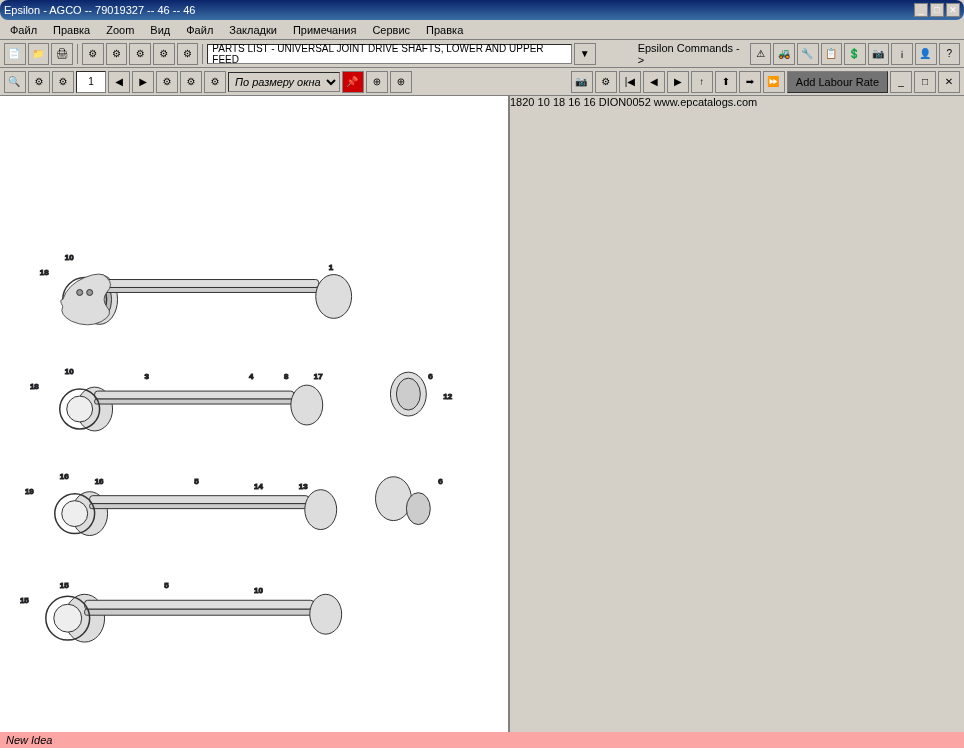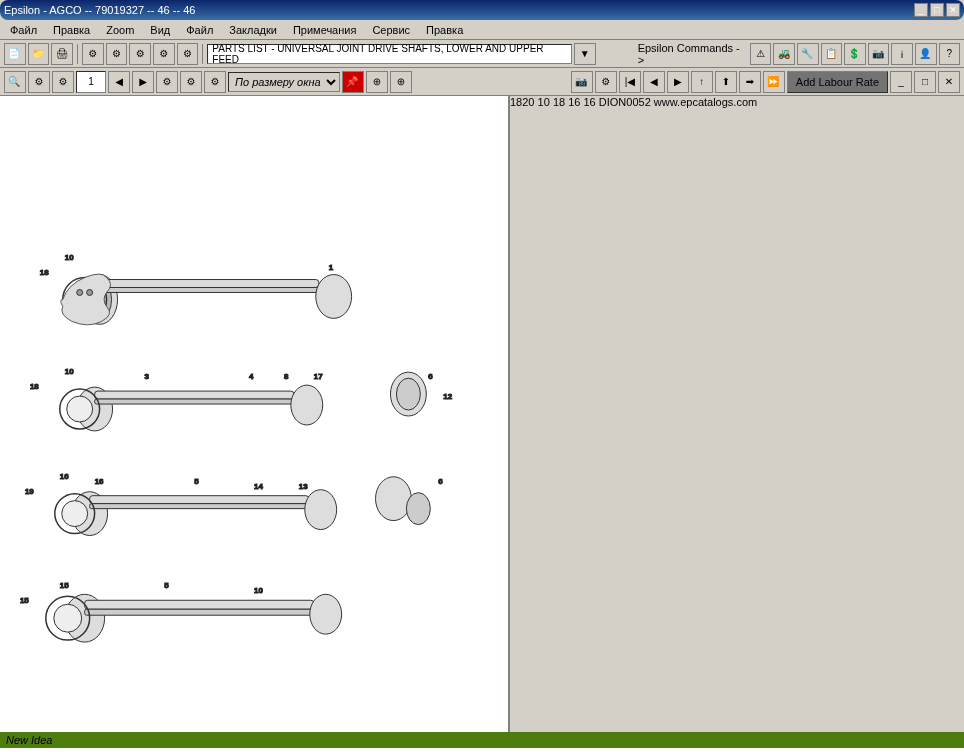--- a/index.html
+++ b/index.html
@@ -133,21 +133,21 @@
     }
 
     
     .parts-panel {
       flex: 1;
       background: white;
       display: flex;
       flex-direction: column;
     }
     .new-idea-bar {
-      background: #4d7c0f;
+      background: #fca5a5;
       padding: 2px 6px;
       font-size: 11px;
       font-style: italic;
     }
     .harvester-header {
       padding: 4px 6px;
       border-bottom: 1px solid #ccc;
     }
 
     

